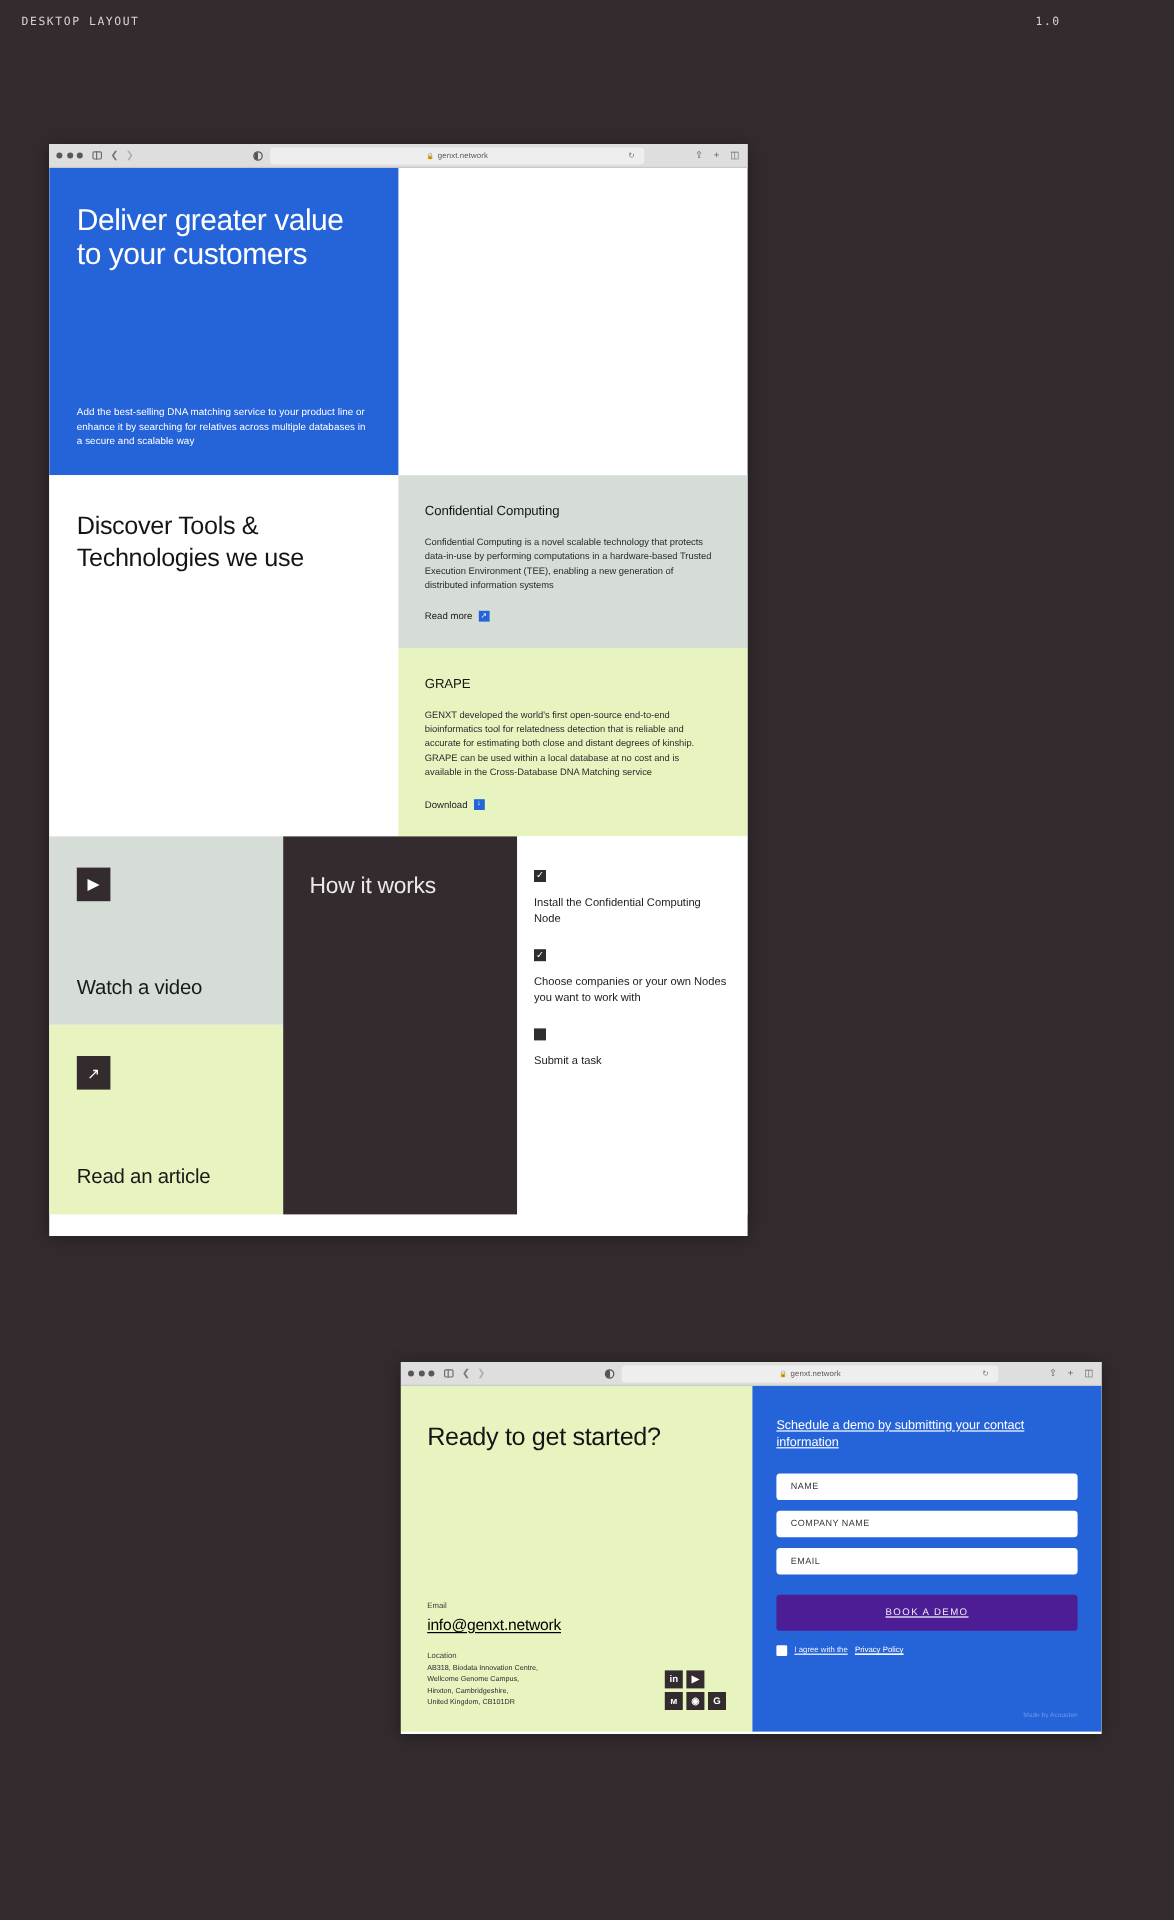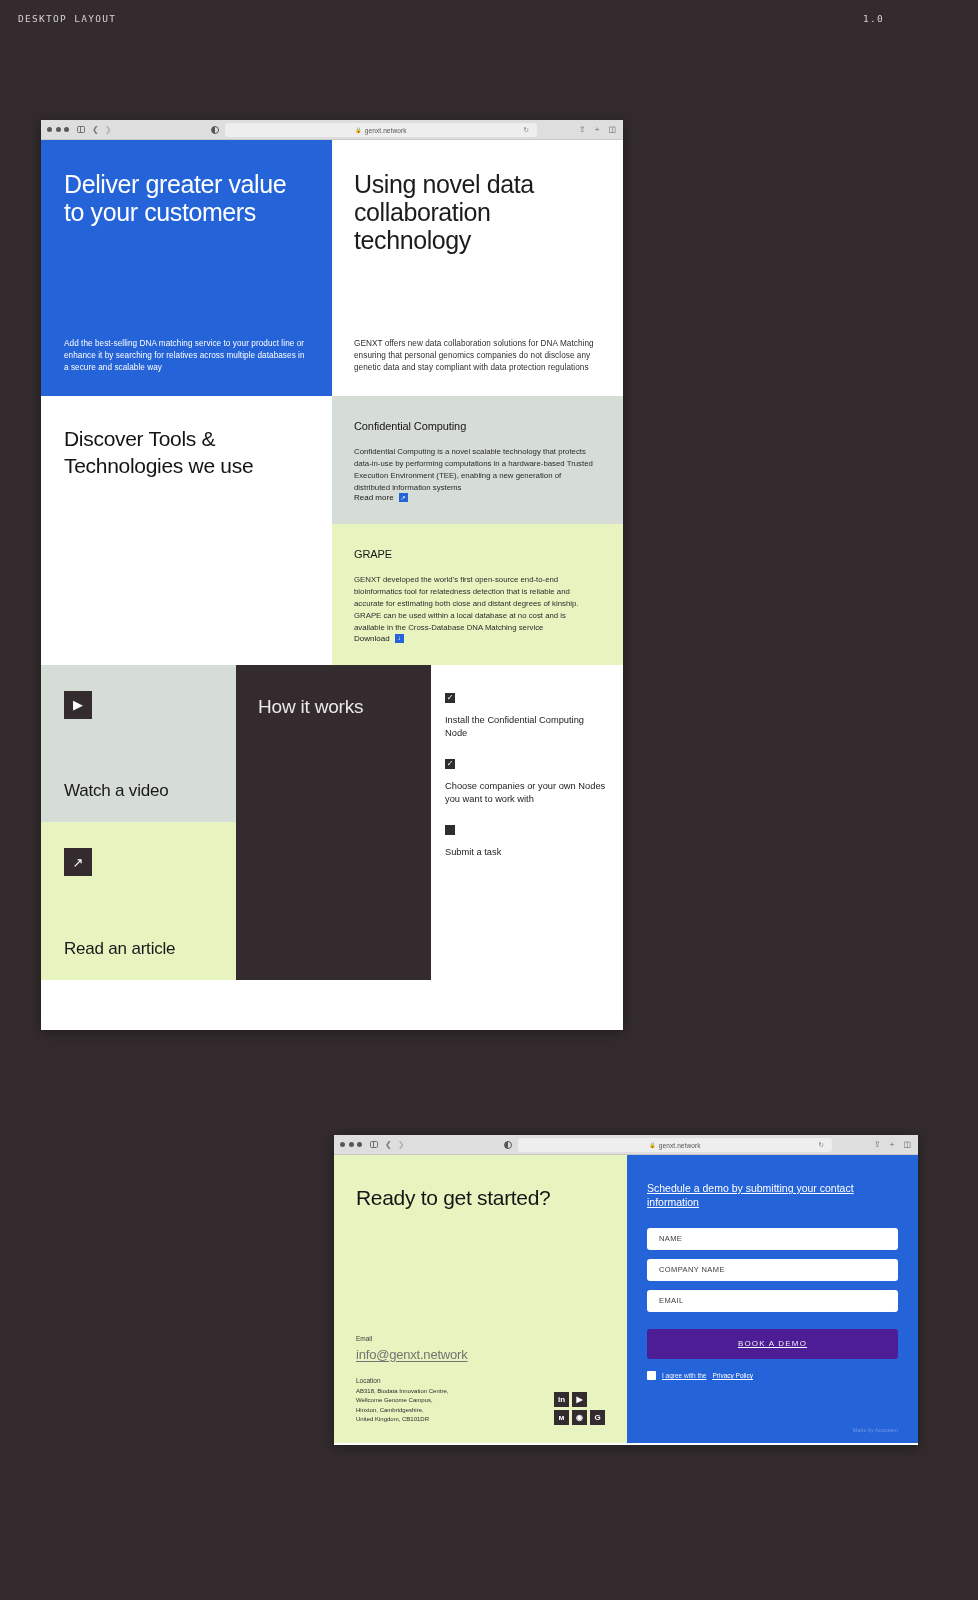--- a/index.html
+++ b/index.html
@@ -94,21 +94,21 @@
   }
   .mid-l h2 { font-size: 21px; line-height: 1.28; font-weight: 400; letter-spacing: -0.3px; }
   .mid-r { width: 291px; }
 
   .card { padding: 24px 26px 22px 22px; }
   .card.grey { background: #d6dcd6; }
   .card.lime { background: #e8f4c0; }
   .card h3 { font-size: 11px; font-weight: 400; color: #161616; margin-bottom: 14px; letter-spacing: -0.1px; }
   .card p { font-size: 7.8px; line-height: 1.52; color: #2b2b2b; }
   .card .action {
-    font-size: 8px; color: #1a1a1a;
+    margin-top: 16px; font-size: 8px; color: #1a1a1a;
     display: flex; align-items: center; gap: 5px;
   }
   .badge-sq {
     width: 9px; height: 9px; background: #2563d9; color: #fff;
     font-size: 6.5px; display: flex; align-items: center; justify-content: center;
     line-height: 1;
   }
 
   
   .bottom { display: flex; height: 315px; }
@@ -144,21 +144,21 @@
   
   .v2 { display: flex; height: 288px; }
   .v2-l {
     width: 293px; background: #e8f4c0; color: #151515;
     padding: 30px 22px 18px 22px;
     display: flex; flex-direction: column; justify-content: space-between;
   }
   .v2-l h2 { font-size: 21px; line-height: 1.22; font-weight: 400; letter-spacing: -0.3px; }
   .kicker { font-size: 6.5px; color: #3b3b3b; margin-bottom: 3px; }
   .email-link {
-    font-size: 13px; color: #737373; text-decoration: underline;
+    font-size: 13px; color: #000000; text-decoration: underline;
     text-underline-offset: 2px; letter-spacing: -0.2px; display: inline-block;
   }
   .addr { font-size: 6px; line-height: 1.6; color: #2b2b2b; }
   .contact-bottom { display: flex; justify-content: space-between; align-items: flex-end; }
   .socials { display: grid; grid-template-columns: repeat(3, 15px); gap: 3px; }
   .soc {
     width: 15px; height: 15px; background: #332b2e; color: #fff;
     display: flex; align-items: center; justify-content: center;
     font-size: 8px; line-height: 1; font-weight: 700;
   }
@@ -222,24 +222,20 @@
     </span>
   </div>
 
   <div class="viewport">
 
     <section class="hero">
       <div class="hero-l">
         <h1 class="big">Deliver greater value to your customers</h1>
         <p>Add the best-selling DNA matching service to your product line or enhance it by searching for relatives across multiple databases in a secure and scalable way</p>
       </div>
-      <div class="hero-r">
-        <h1 class="big">Using novel data collaboration technology</h1>
-        <p class="lead">GENXT offers new data collaboration solutions for DNA Matching ensuring that personal genomics companies do not disclose any genetic data and stay compliant with data protection regulations</p>
-      </div>
     </section>
 
     <section class="mid">
       <div class="mid-l">
         <h2>Discover Tools &amp; Technologies we use</h2>
       </div>
       <div class="mid-r">
 
         <article class="card grey">
           <h3>Confidential Computing</h3>

